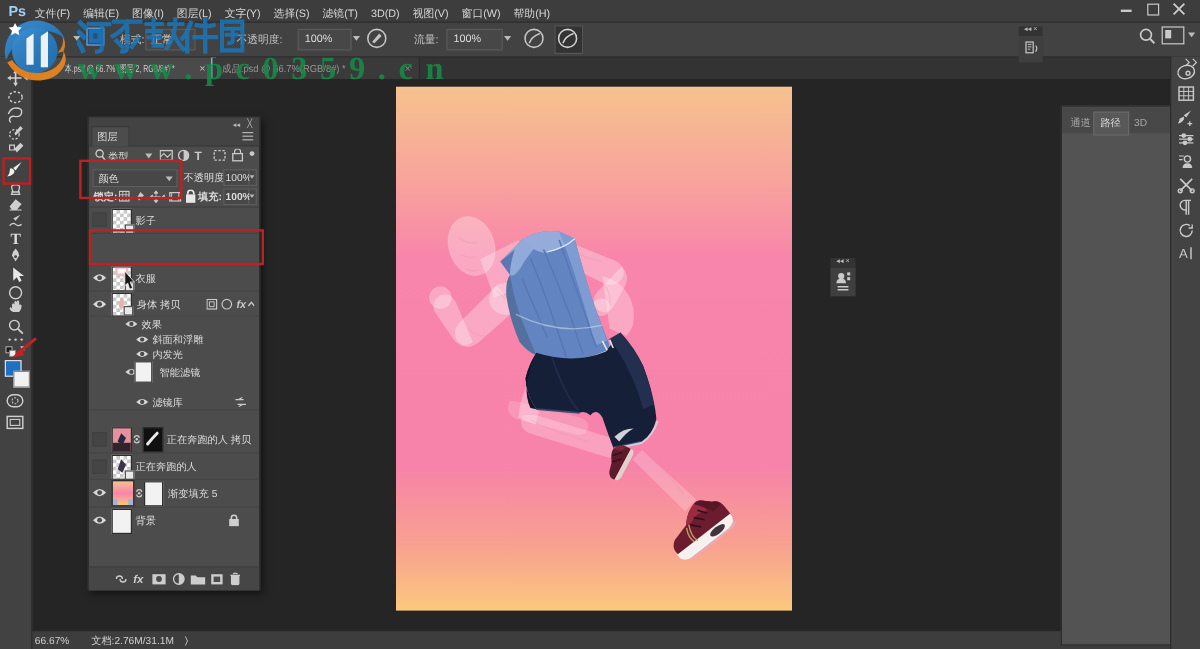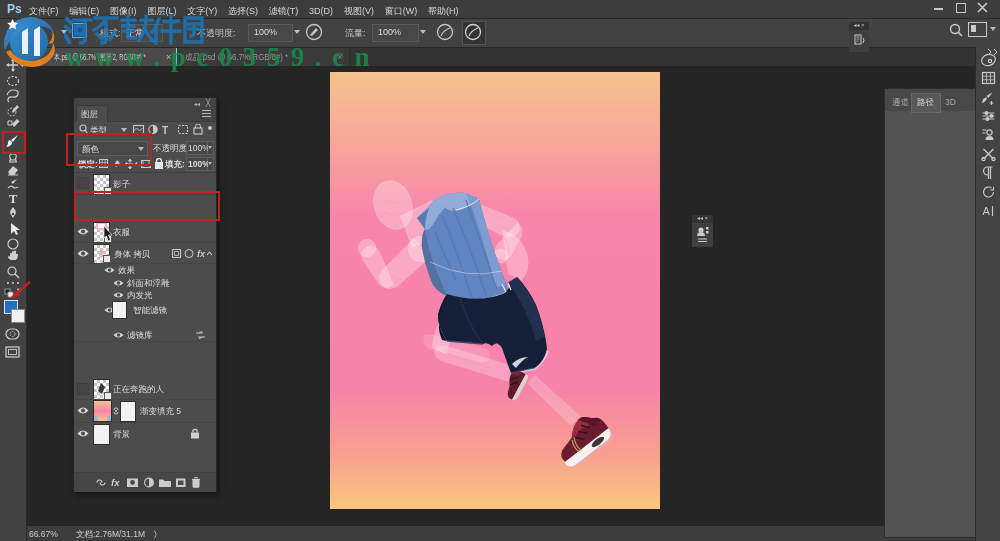--- a/index.html
+++ b/index.html
@@ -504,20 +504,40 @@
           <circle cx="5.5" cy="4" r="1.8" fill="#4c4c4c"></circle>
         </svg>
       <span class="lname" style="left:53px;top:2px;">滤镜库</span>
       <svg class="abs" style="left:122px;top:3px;" width="10" height="8">
           <path d="M0 2 h7 M3 2 l3 -2 M2 6 h7 M6 6 l-3 2" stroke="#c9c9c9" stroke-width="1" fill="none"></path>
         </svg>
       <div class="abs" style="left:0;top:12.5px;width:142px;height:0.5px;background:#454545;"></div>
     </div>
 
 
+    <div class="abs" style="left:0;top:182px;width:142px;height:23px;">
+      <div class="abs" style="left:3px;top:6px;width:10px;height:10px;background:#454545;border:1px solid #404040;"></div>
+      <div class="abs" style="left:19px;top:2px;width:15px;height:19px;border:1px solid #2e2e2e;background:#e8909d;">
+        <svg width="15" height="19">
+            <rect x="0" y="12" width="15" height="7" fill="#30242a"></rect>
+            <path d="M7 4 l4 4 l-3 6 l-4 -3 Z" fill="#232c3e"></path>
+          </svg>
+      </div>
+      <svg class="abs" style="left:36px;top:8px;" width="8" height="8">
+          <path d="M2 3 a2 2 0 0 1 4 0 M2 5 a2 2 0 0 0 4 0" stroke="#ccc" stroke-width="1" fill="none"></path>
+          <circle cx="4" cy="4" r="1" fill="#ccc"></circle>
+        </svg>
+      <div class="abs" style="left:45px;top:2px;width:15px;height:19px;border:1px solid #2e2e2e;background:#101010;">
+        <svg width="15" height="19">
+            <path d="M3 13 Q7 8 11 4" stroke="#e8e8e8" stroke-width="2.5" fill="none" stroke-linecap="round"></path>
+          </svg>
+      </div>
+      <span class="lname" style="left:65px;top:7px;">正在奔跑的人 拷贝</span>
+      <div class="abs" style="left:0;top:22.5px;width:142px;height:0.5px;background:#454545;"></div>
+    </div>
 
     <div class="abs" style="left:0;top:205px;width:142px;height:22px;">
       <div class="abs" style="left:3px;top:6px;width:10px;height:10px;background:#454545;border:1px solid #404040;"></div>
       <div class="checker abs" style="left:19px;top:2px;width:15px;height:19px;border:1px solid #2e2e2e;">
         <svg width="15" height="19">
             <path d="M7 3 l4 4 l-3 7 l-4 -3 Z" fill="#3c3546"></path>
           </svg>
       </div>
       <span class="abs" style="left:30px;top:15px;width:6px;height:6px;background:#e9e9e9;border:1px solid #555;"></span>
       <span class="lname" style="left:39px;top:7px;">正在奔跑的人</span>

